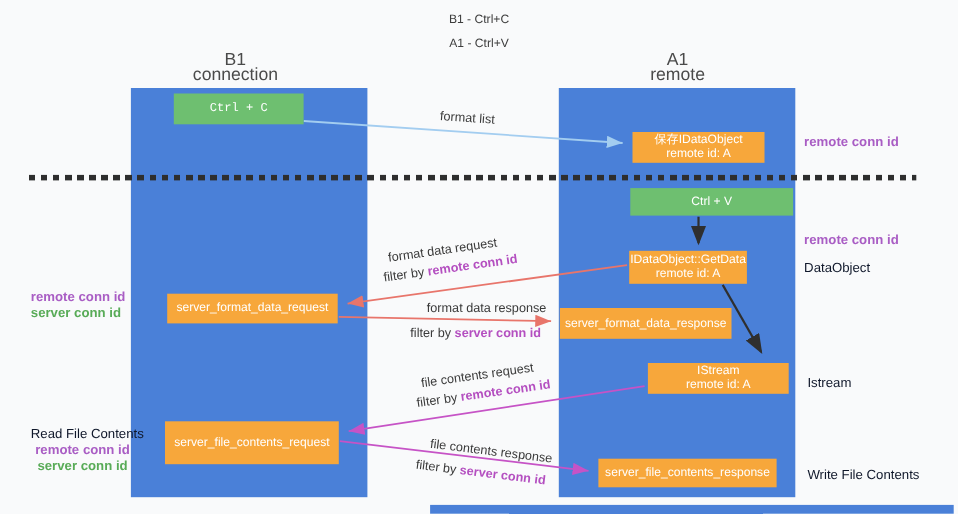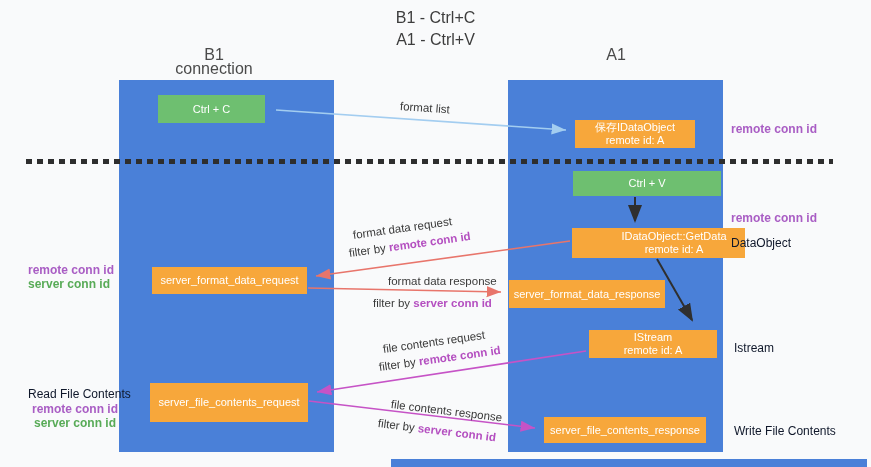--- a/index.html
+++ b/index.html
@@ -35,31 +35,32 @@
     position:absolute;left:26px;top:159px;width:807px;height:5px;
     background:repeating-linear-gradient(90deg,#2e2e2e 0 6px,transparent 6px 11px);
   }
   .bottom-bar{position:absolute;left:391px;top:459px;width:476px;height:8px;background:#4a80d8;}
   svg.overlay{position:absolute;left:0;top:0;z-index:2;}
   .node,.arrowlbl,.lbl,.col-header{z-index:3;}
 </style>
 </head>
 <body>
 
-<div class="abs" style="left:0;top:7px;width:871px;text-align:center;font-size:16px;line-height:22px;color:#3d3d3d;">
+<div class="abs" style="left:0;top:7px;width:871px;text-align:center;font-size:11px;line-height:22px;color:#3d3d3d;">
   <div>B1 - Ctrl+C</div>
   <div>A1 - Ctrl+V</div>
 </div>
 
 <div class="col-header" style="left:139px;">
   <div>B1</div>
   <div>connection</div>
 </div>
 <div class="col-header" style="left:541px;">
   <div>A1</div>
+  <div>remote</div>
 </div>
 
 <div class="col" style="left:119px;"></div>
 <div class="col" style="left:508px;"></div>
 
 <div class="bottom-bar"></div>
 
 <svg class="overlay" width="871" height="467" viewBox="0 0 871 467">
   <defs>
     <marker id="m-blue" markerWidth="10" markerHeight="8" refX="9" refY="3.5" orient="auto">
@@ -79,34 +80,34 @@
   <line x1="635" y1="197" x2="635" y2="221" stroke="#2f2f2f" stroke-width="2" marker-end="url(#m-black)"></line>
   <line x1="657" y1="259" x2="692" y2="320" stroke="#2f2f2f" stroke-width="2" marker-end="url(#m-black)"></line>
   <line x1="570" y1="241" x2="316" y2="276" stroke="#e8756b" stroke-width="1.6" marker-end="url(#m-salmon)"></line>
   <line x1="308" y1="288" x2="501" y2="292" stroke="#e8756b" stroke-width="1.6" marker-end="url(#m-salmon)"></line>
   <line x1="586" y1="351" x2="317" y2="392" stroke="#c653c6" stroke-width="1.6" marker-end="url(#m-magenta)"></line>
   <line x1="309" y1="401" x2="535" y2="428" stroke="#c653c6" stroke-width="1.6" marker-end="url(#m-magenta)"></line>
 </svg>
 
 <div class="dashline"></div>
 
-<div class="node green" style="left:158px;top:95px;width:107px;height:28px;">
+<div class="node green" style="left:158px;top:85px;width:118px;height:28px;font-family:Liberation Mono, monospace;">
   <span>Ctrl + C</span>
 </div>
 
 <div class="node orange" style="left:575px;top:120px;width:120px;height:28px;">
   <span>保存IDataObject</span>
   <span>remote id: A</span>
 </div>
 
 <div class="node green" style="left:573px;top:171px;width:148px;height:25px;">
   <span>Ctrl + V</span>
 </div>
 
-<div class="node orange" style="left:572px;top:228px;width:142px;height:30px;padding-left:31px;">
+<div class="node orange" style="left:572px;top:228px;width:107px;height:30px;">
   <span>IDataObject::GetData</span>
   <span>remote id: A</span>
 </div>
 
 <div class="node orange" style="left:152px;top:267px;width:155px;height:27px;">
   <span>server_format_data_request</span>
 </div>
 
 <div class="node orange" style="left:509px;top:280px;width:156px;height:28px;">
   <span>server_format_data_response</span>

